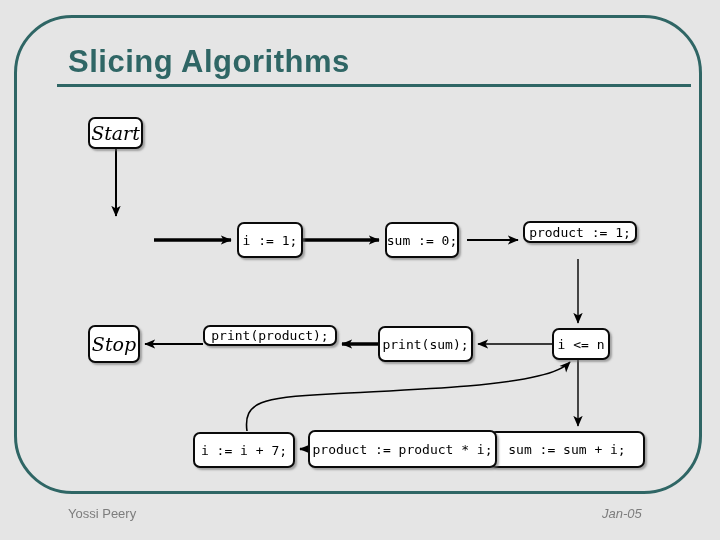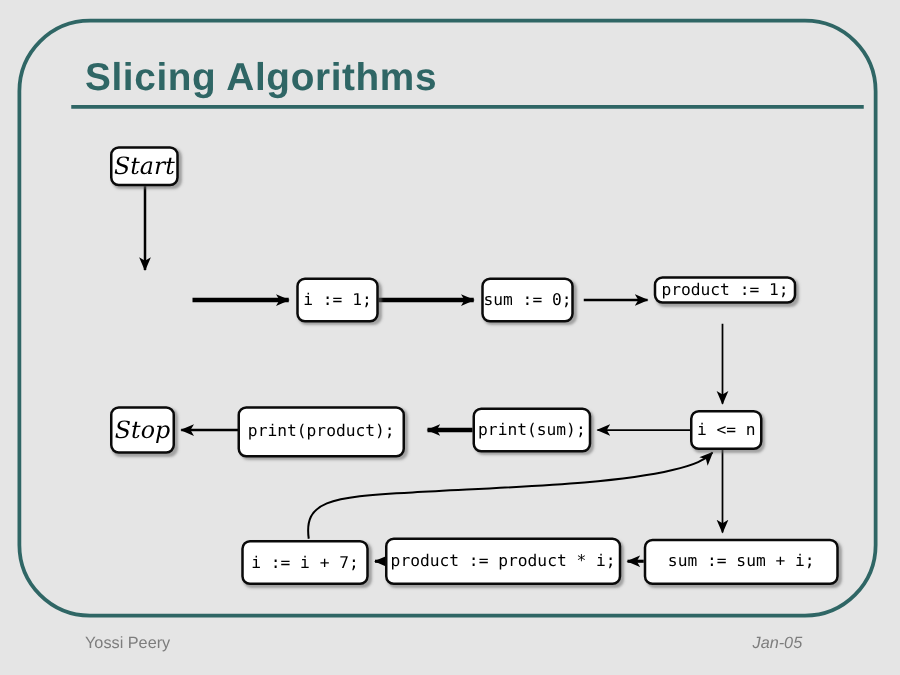--- a/index.html
+++ b/index.html
@@ -71,22 +71,22 @@
       <path d="M247,431 C243,402 262,397 330,394 C420,389 492,387 538,376 C556,372 564,368 570,362" stroke-width="1.6" marker-end="url(#ah)"></path>
     </g>
   </svg>
 
   <div class="node terminal" style="left:88px;top:117px;width:55px;height:32px">Start</div>
   <div class="node" style="left:237px;top:222px;width:66px;height:36px">i := 1;</div>
   <div class="node" style="left:385px;top:222px;width:74px;height:36px">sum := 0;</div>
   <div class="node" style="left:523px;top:221px;width:114px;height:22px">product := 1;</div>
   <div class="node" style="left:552px;top:328px;width:58px;height:32px">i &lt;= n</div>
   <div class="node" style="left:378px;top:326px;width:95px;height:36px">print(sum);</div>
-  <div class="node" style="left:190px;top:325px;width:134px;height:41px">print(product);</div>
+  <div class="node" style="left:203px;top:325px;width:134px;height:21px">print(product);</div>
   <div class="node terminal" style="left:88px;top:325px;width:52px;height:38px">Stop</div>
-  <div class="node" style="left:515px;top:431px;width:156px;height:37px">sum := sum + i;</div>
+  <div class="node" style="left:489px;top:431px;width:156px;height:37px">sum := sum + i;</div>
   <div class="node" style="left:308px;top:430px;width:189px;height:38px">product := product * i;</div>
   <div class="node" style="left:193px;top:432px;width:102px;height:36px">i := i + 7;</div>
 
   <span class="footer-item footer-author">Yossi Peery</span>
   <span class="footer-item footer-date">Jan-05</span>
 
 </div>
 
 </body></html>

